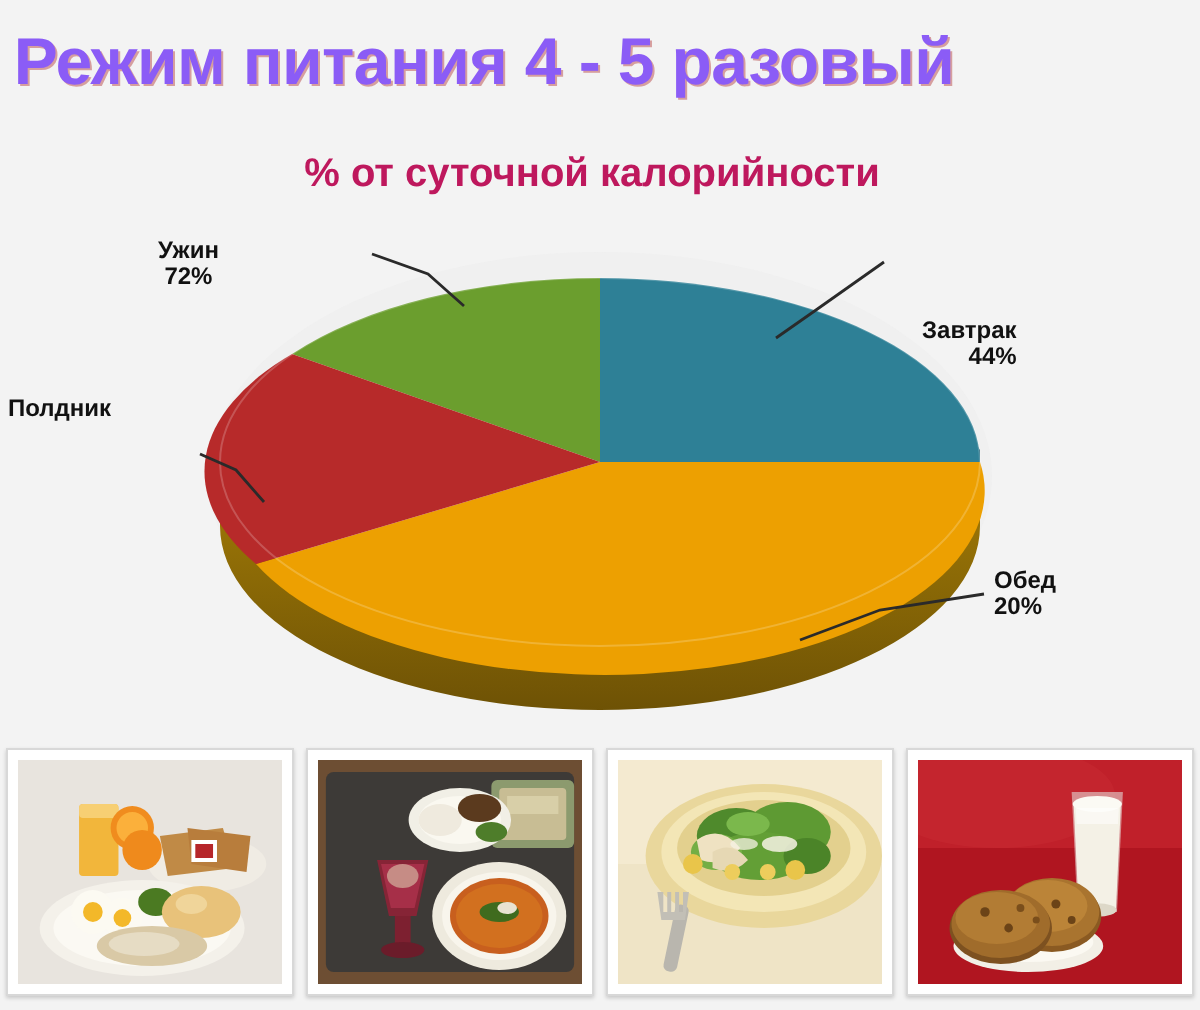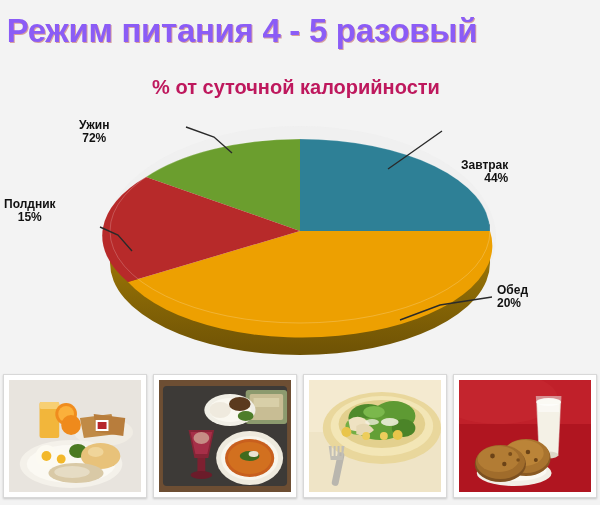--- a/index.html
+++ b/index.html
@@ -68,21 +68,21 @@
     font-size: 12px;
     font-weight: bold;
     color: #111111;
     line-height: 1.12;
     white-space: nowrap;
   }
   .callout .pct { display: block; }
 
   .cl-breakfast { left: 461px; top: 119px; text-align: right; margin-top: 40px; }
   .cl-dinner    { left: 79px;  top: 119px; text-align: center; }
-  .cl-snack     { left: 4px;   top: 198px; text-align: center; }
+  .cl-snack     { left: 4px;   top: 198px; }
   .cl-lunch     { left: 497px; top: 284px; text-align: left; }
 
   
   .photo-strip {
     position: absolute;
     left: 0;
     top: 374px;
     width: 600px;
     height: 128px;
     display: flex;
@@ -165,21 +165,20 @@
     <span class="pct">44%</span>
   </div>
 
   <div class="callout cl-dinner">
     <span>Ужин</span>
     <span class="pct">72%</span>
   </div>
 
   <div class="callout cl-snack">
     <span>Полдник</span>
-    <span class="pct">15%</span>
   </div>
 
   <div class="callout cl-lunch">
     <span>Обед</span>
     <span class="pct">20%</span>
   </div>
 
   <div class="photo-strip">
 
     <div class="photo-frame">

